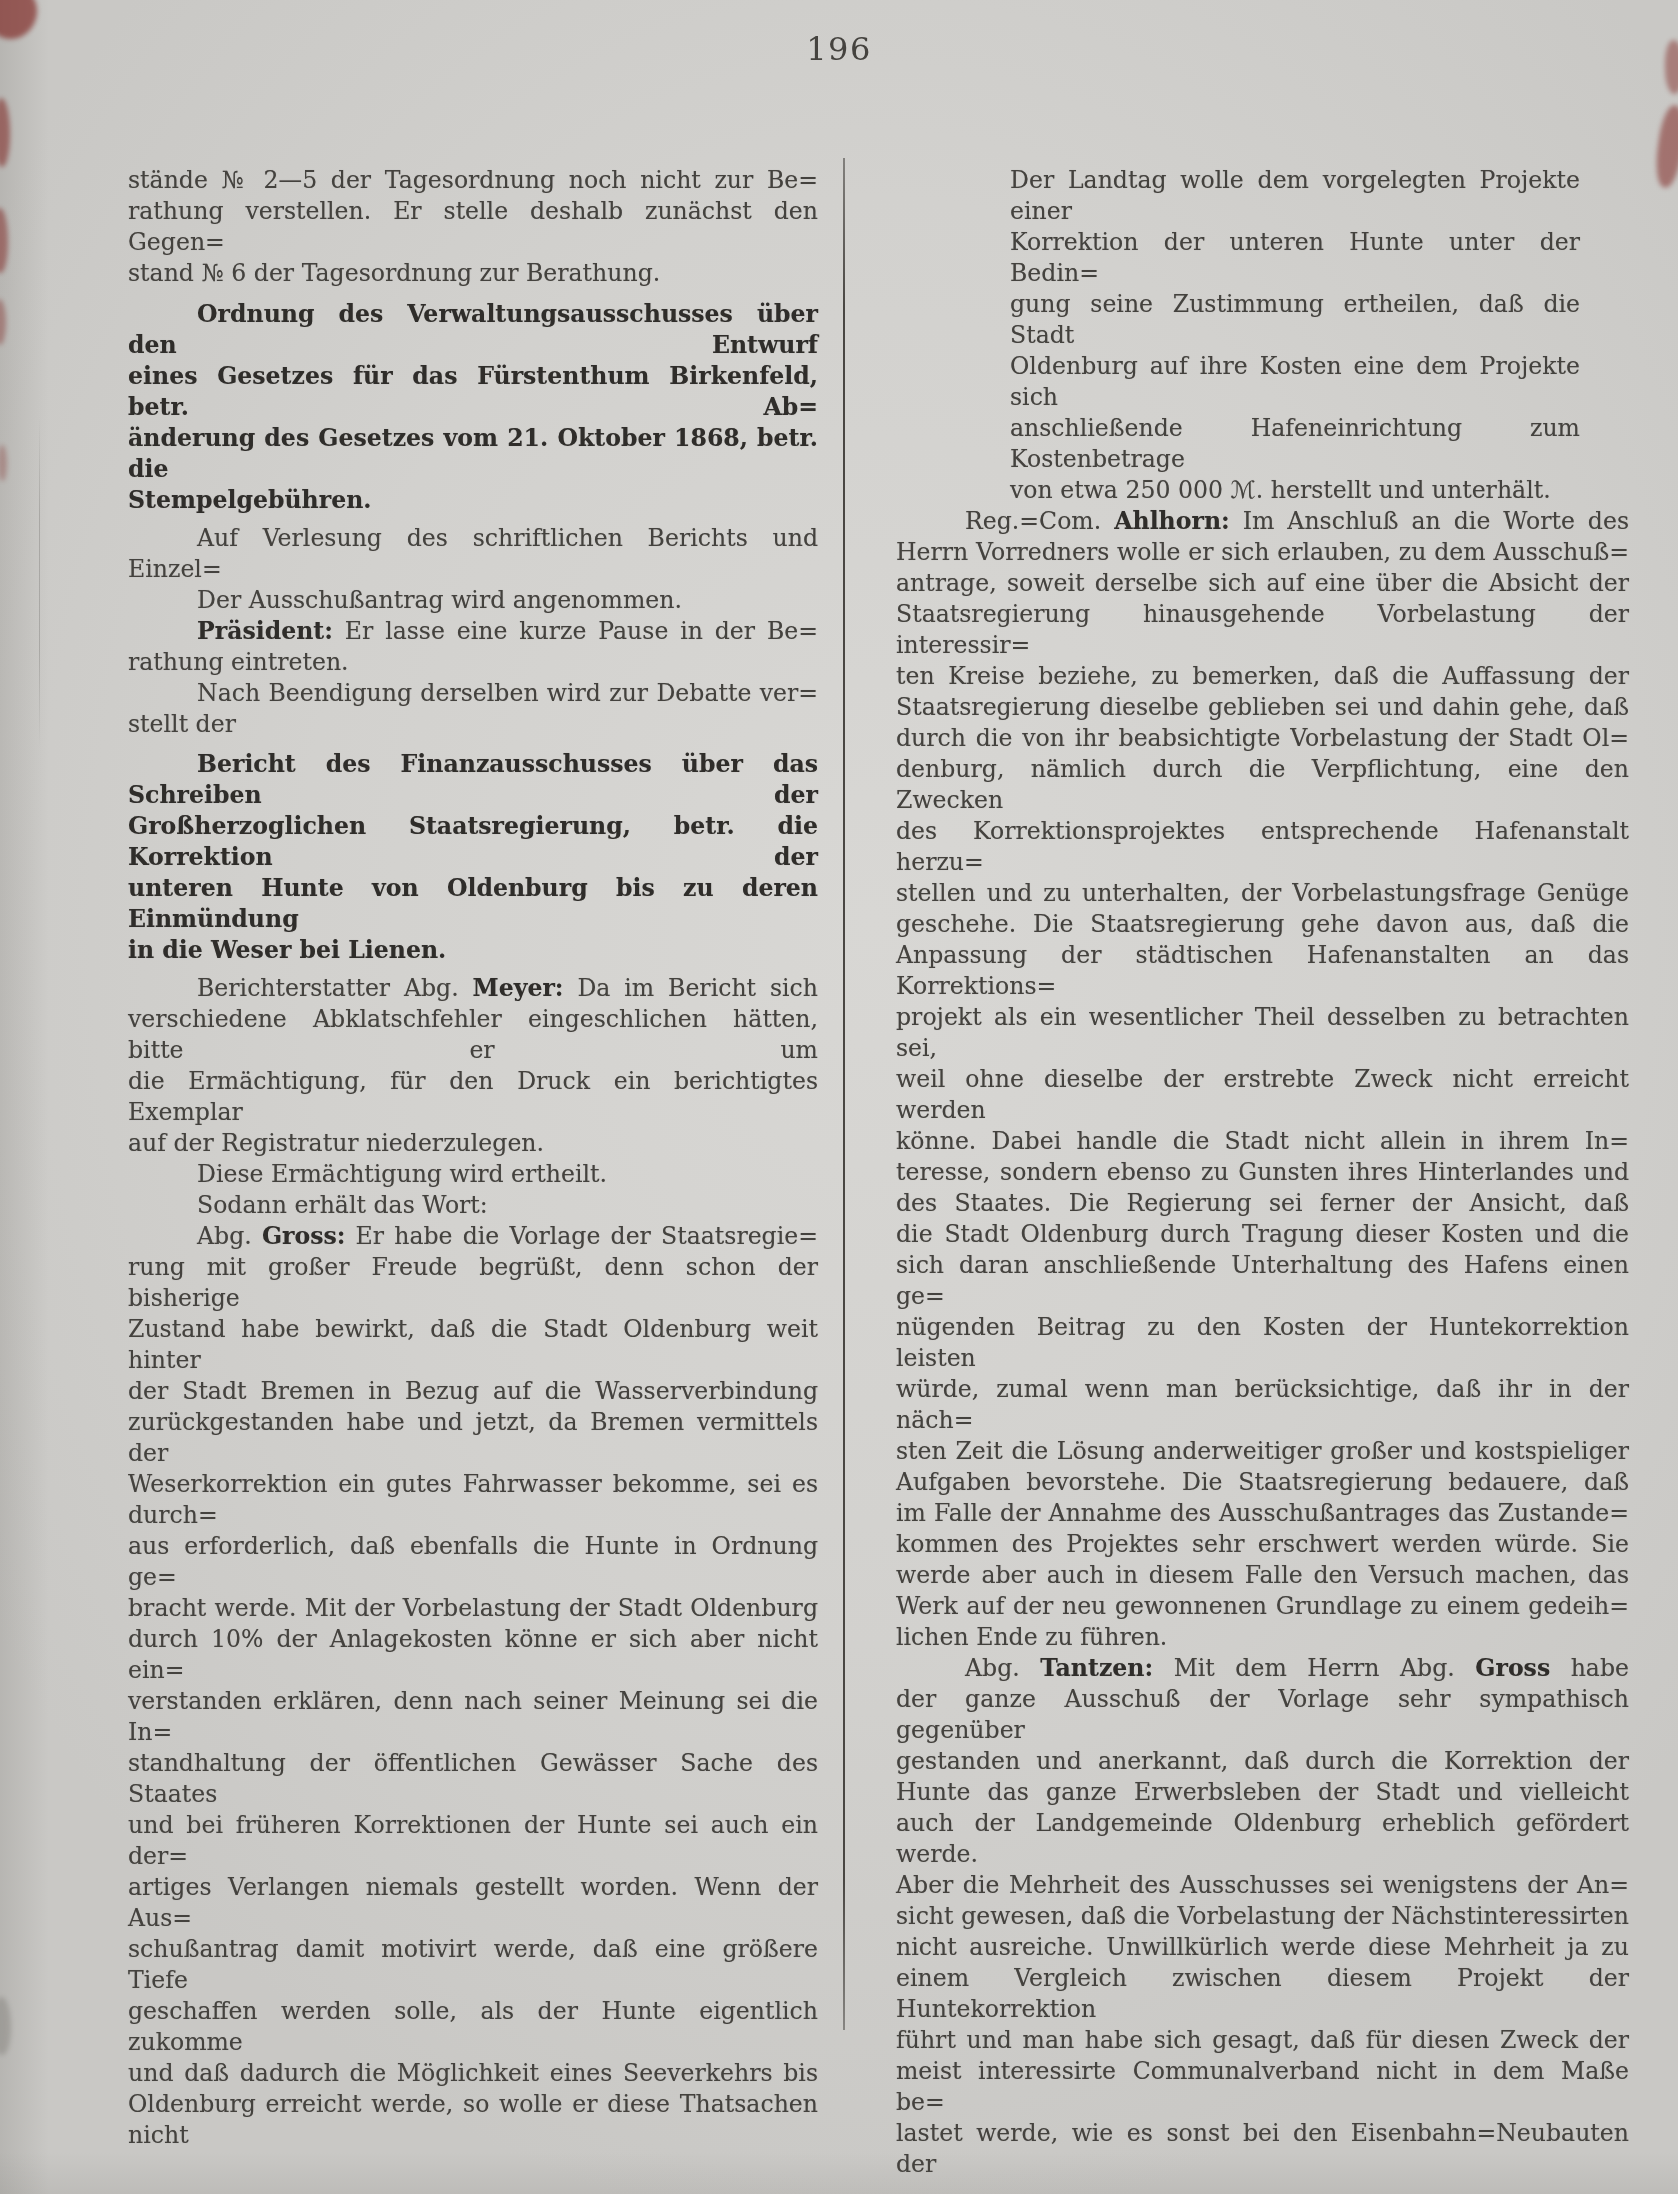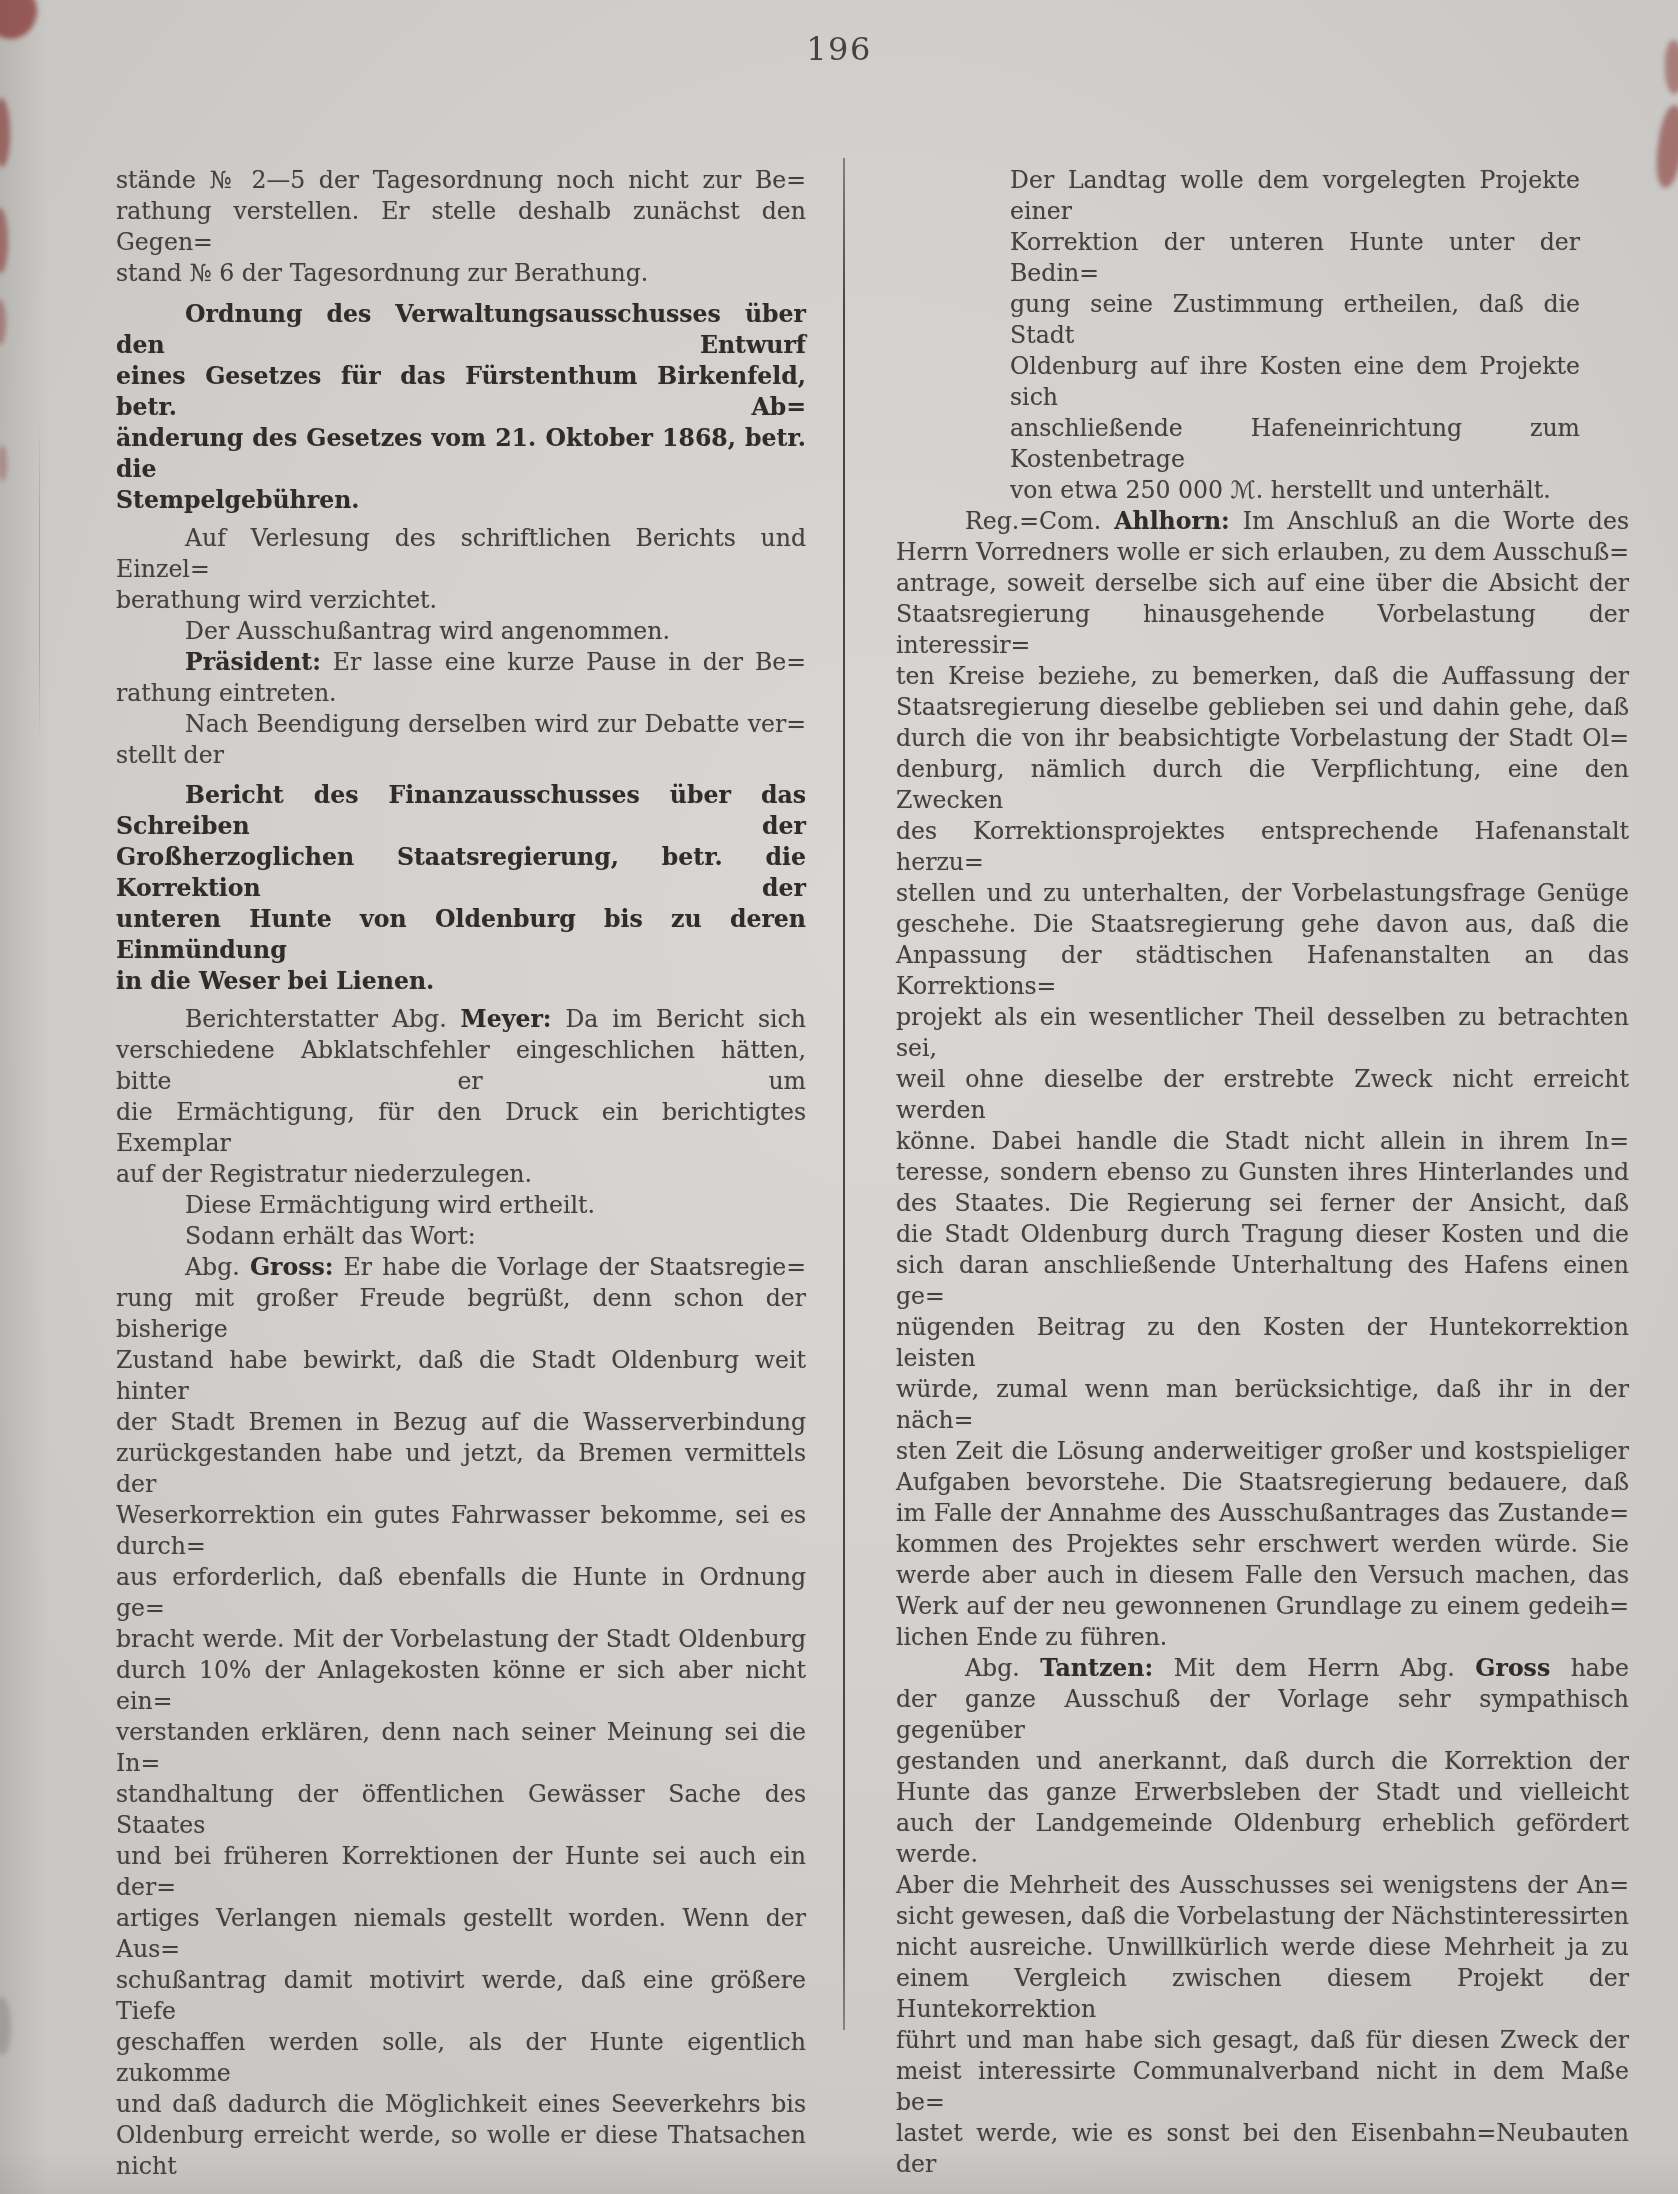--- a/index.html
+++ b/index.html
@@ -25,21 +25,21 @@
   .page-number {
     position:absolute; left:0; top:30px; width:1678px;
     text-align:center; font-size:32px; letter-spacing:1.4px;
     color:#45433f;
   }
   .column {
     position:absolute; top:165px;
     font-size:23.6px; line-height:31px;
     text-shadow:0 0 0.7px rgba(62,60,56,.35);
   }
-  .col-left  { left:116px;  width:690px;  }
+  .col-left  { left:128px;  width:690px;  }
   .col-right { left:896px; width:733px; }
   .divider {
     position:absolute; left:843px; top:158px; width:2.1px; height:1872px;
     background:linear-gradient(rgba(66,63,59,.55), rgba(66,63,59,.95) 8%, rgba(66,63,59,.95) 92%, rgba(66,63,59,.5));
   }
   .para { margin:0; }
   .para.heading { margin:9.7px 0 7px; font-weight:bold; color:#2f2d2a; }
   .para.motion  { padding-left:114px; padding-right:49px; }
   .line { text-align:justify; text-align-last:justify; white-space:normal; }
   .line.last { text-align-last:left; }
@@ -79,21 +79,20 @@
         <div class="line last">stand № 6 der Tagesordnung zur Berathung.</div>
       </div>
       <div class="para heading ind">
         <div class="line first">Ordnung des Verwaltungsausschusses über den Entwurf</div>
         <div class="line">eines Gesetzes für das Fürstenthum Birkenfeld, betr. Ab=</div>
         <div class="line">änderung des Gesetzes vom 21. Oktober 1868, betr. die</div>
         <div class="line last">Stempelgebühren.</div>
       </div>
       <div class="para body ind">
         <div class="line first">Auf Verlesung des schriftlichen Berichts und Einzel=</div>
-        <div class="line last">berathung wird verzichtet.</div>
       </div>
       <div class="para body ind">
         <div class="line last first">Der Ausschußantrag wird angenommen.</div>
       </div>
       <div class="para body ind">
         <div class="line first"><b>Präsident:</b> Er lasse eine kurze Pause in der Be=</div>
         <div class="line last">rathung eintreten.</div>
       </div>
       <div class="para body ind">
         <div class="line first">Nach Beendigung derselben wird zur Debatte ver=</div>

